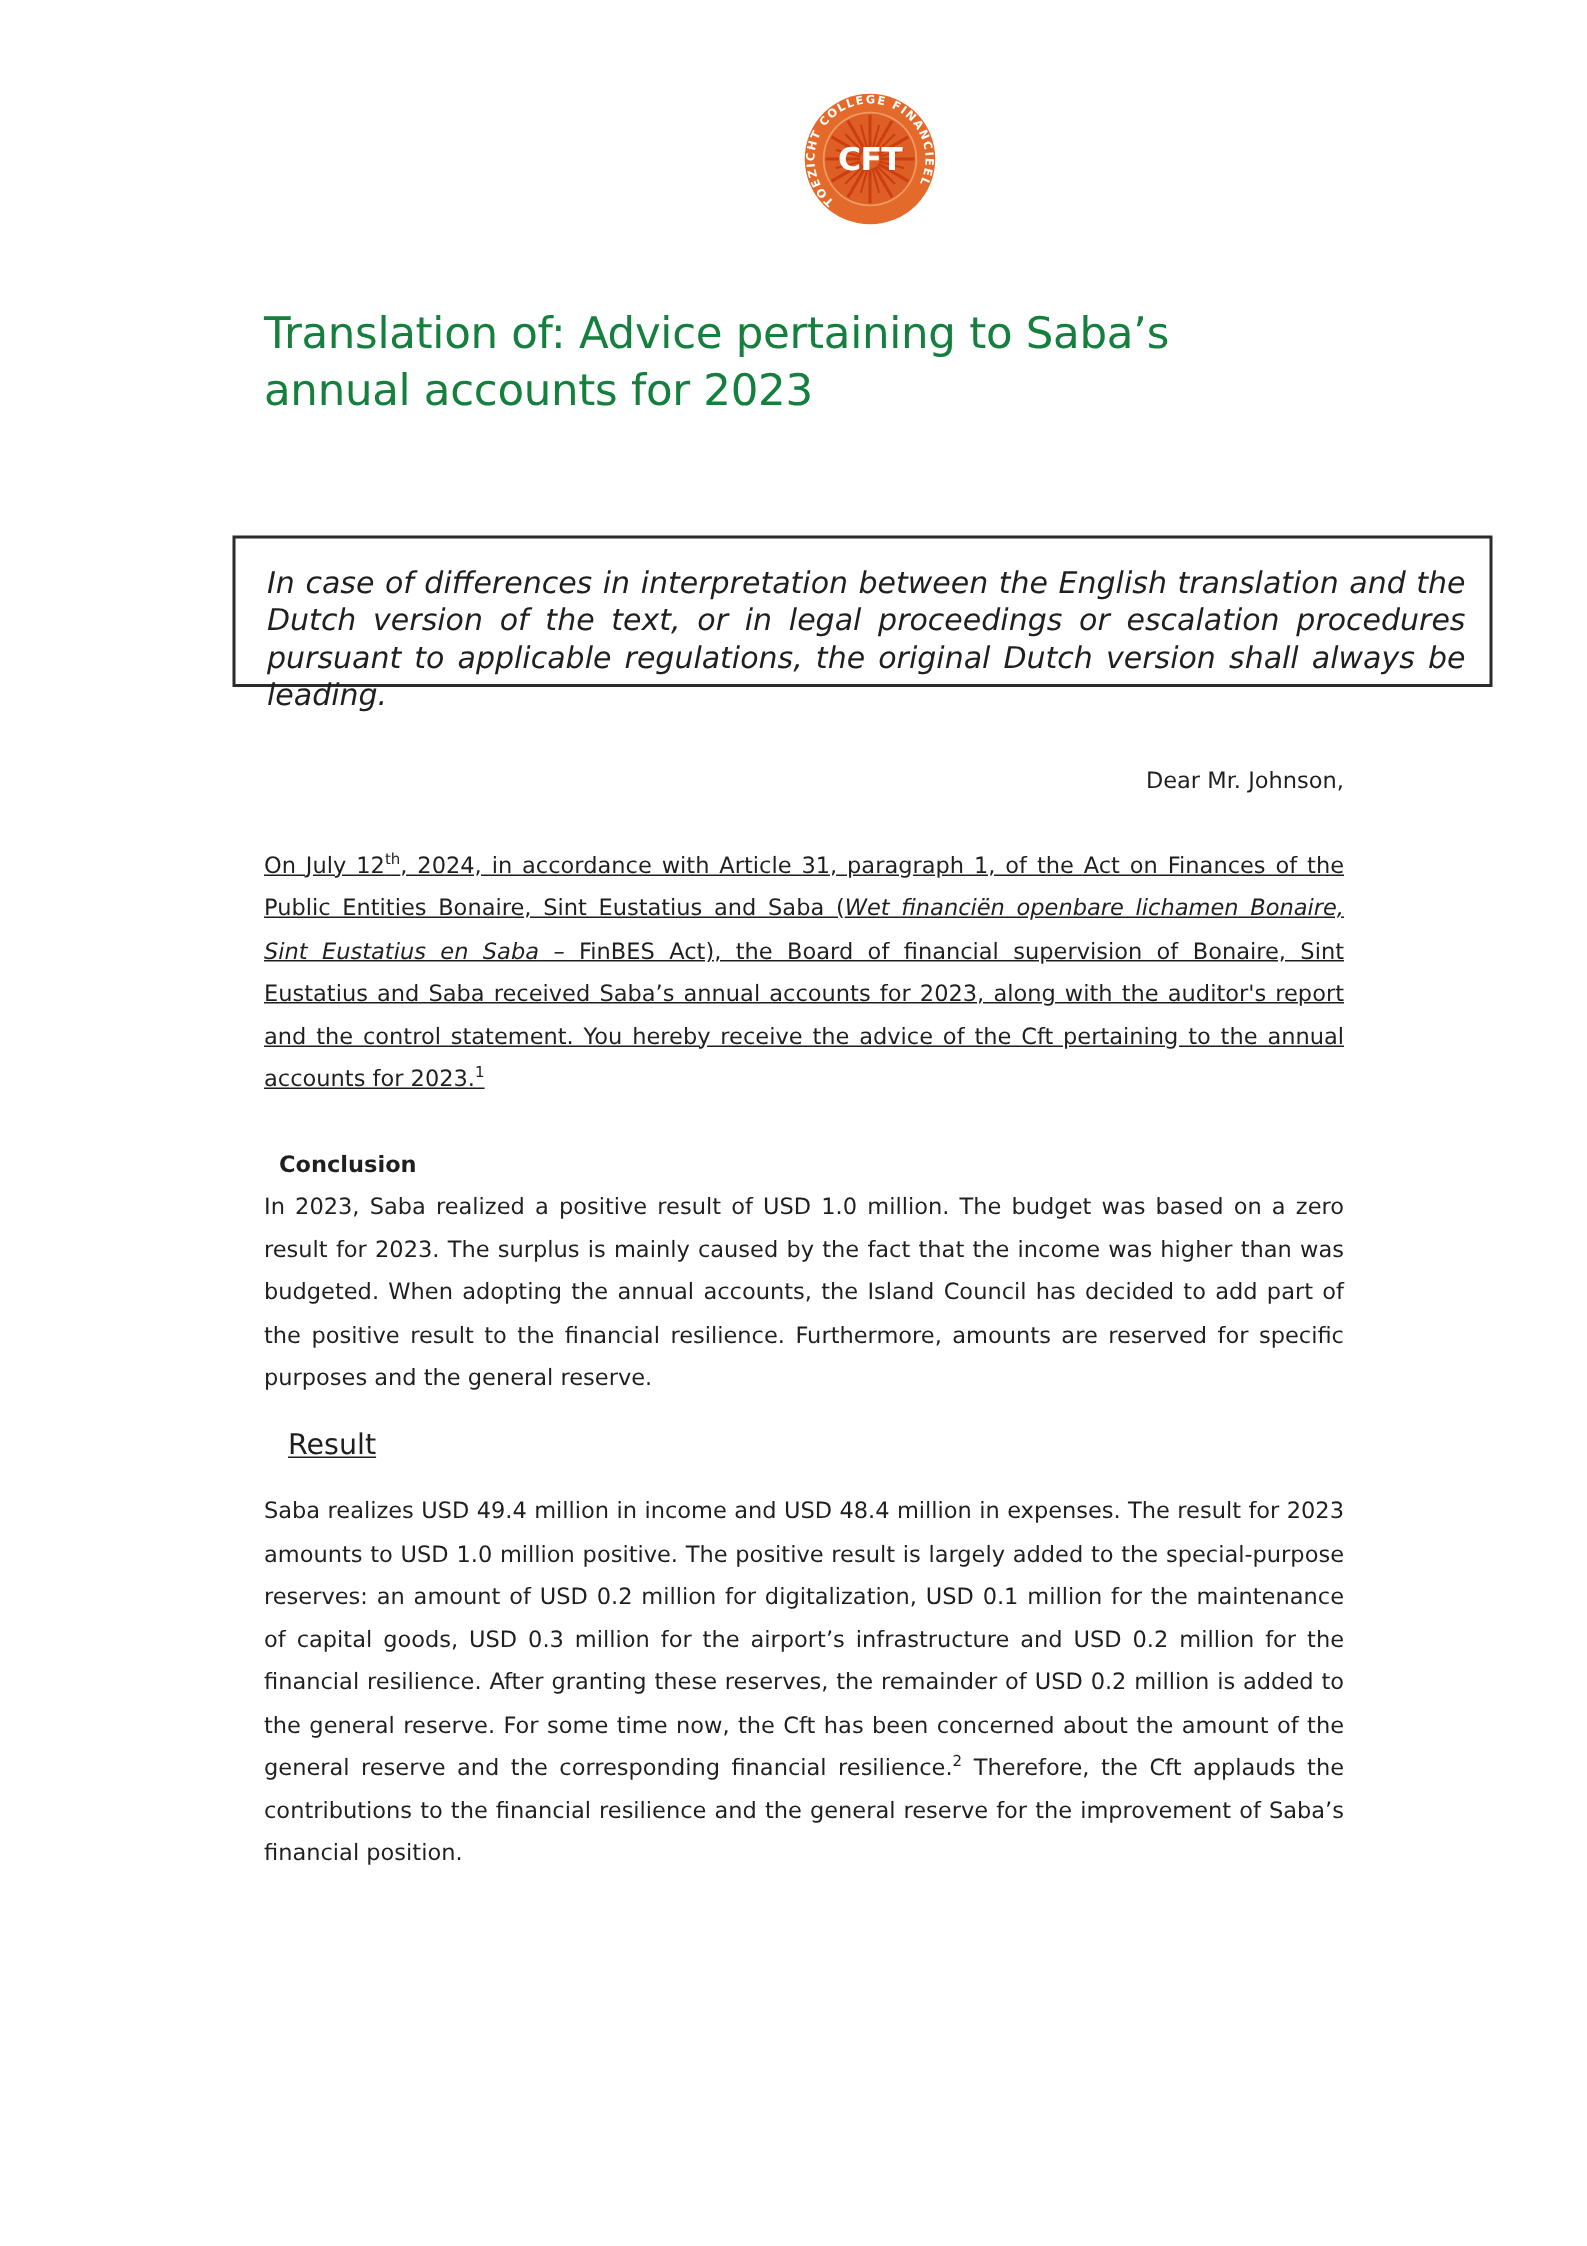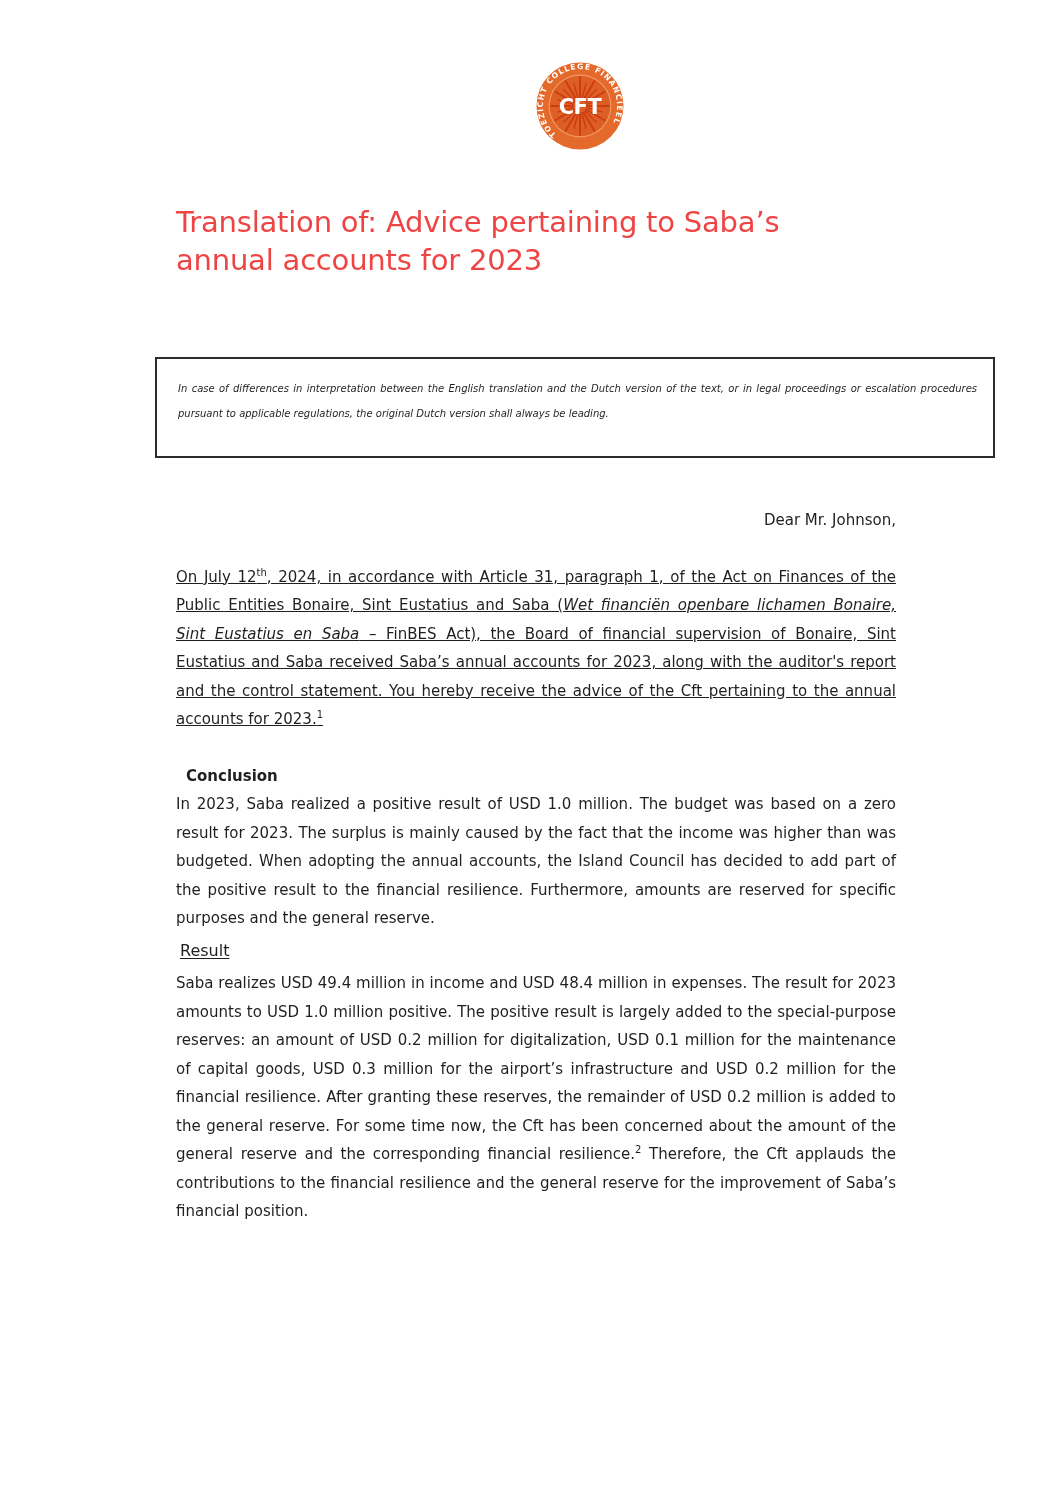--- a/index.html
+++ b/index.html
@@ -11,41 +11,41 @@
     color:#1f1f1f;
     overflow:hidden;
   }
   .logo { position:absolute; left:536px; top:62px; width:88px; height:88px; }
   .ring-text { font-size:7.6px; font-weight:bold; letter-spacing:1.1px; }
   .monogram  { font-size:21px; font-weight:bold; letter-spacing:-0.5px; text-anchor:middle; }
 
   .title-block { position:absolute; left:176px; top:203px; width:694px; }
   .doc-title {
     margin:0; font-size:29px; font-weight:400; line-height:38px;
-    letter-spacing:-0.2px; color:#ef4444;
+    letter-spacing:-0.2px; color:#15803d;
   }
   .original-title { margin:26px 0 0 0; font-size:15px; line-height:20px; }
 
   .disclaimer-box {
     position:absolute; left:155px; top:357px; width:840px; height:101px;
     box-sizing:border-box;
     border:2px solid #2b2b2b;
     padding:17px 16px 0 21px;
   }
   .disclaimer-box p {
-    margin:0; font-style:italic; font-size:10px; line-height:25px;
+    margin:0; font-style:italic; font-size:20px; line-height:25px;
     text-align:justify;
   }
 
   .letter { position:absolute; left:176px; top:506px; width:720px; font-size:15px; line-height:28.5px; }
   .letter p { margin:0; text-align:justify; }
   .letter .salutation { text-align:right; }
   .gap-above { margin-top:28px !important;text-decoration:underline; }
   .letter h2 { font-size:15px; line-height:28.5px; font-weight:bold; margin:28px 0 0 10px; }
-  .letter h3 { font-size:16px; line-height:28.5px; font-weight:400; margin:4px; text-decoration:underline; text-underline-offset:2px; }
+  .letter h3 { font-size:19px; line-height:28.5px; font-weight:400; margin:16px; text-decoration:underline; text-underline-offset:2px; }
   sup { font-size:10px; line-height:0; vertical-align:super; }
   em  { font-style:italic; }
 </style>
 </head>
 <body>
 
 <div class="page">
 
   <div class="logo">
     <svg viewBox="0 0 88 88" width="88" height="88">

